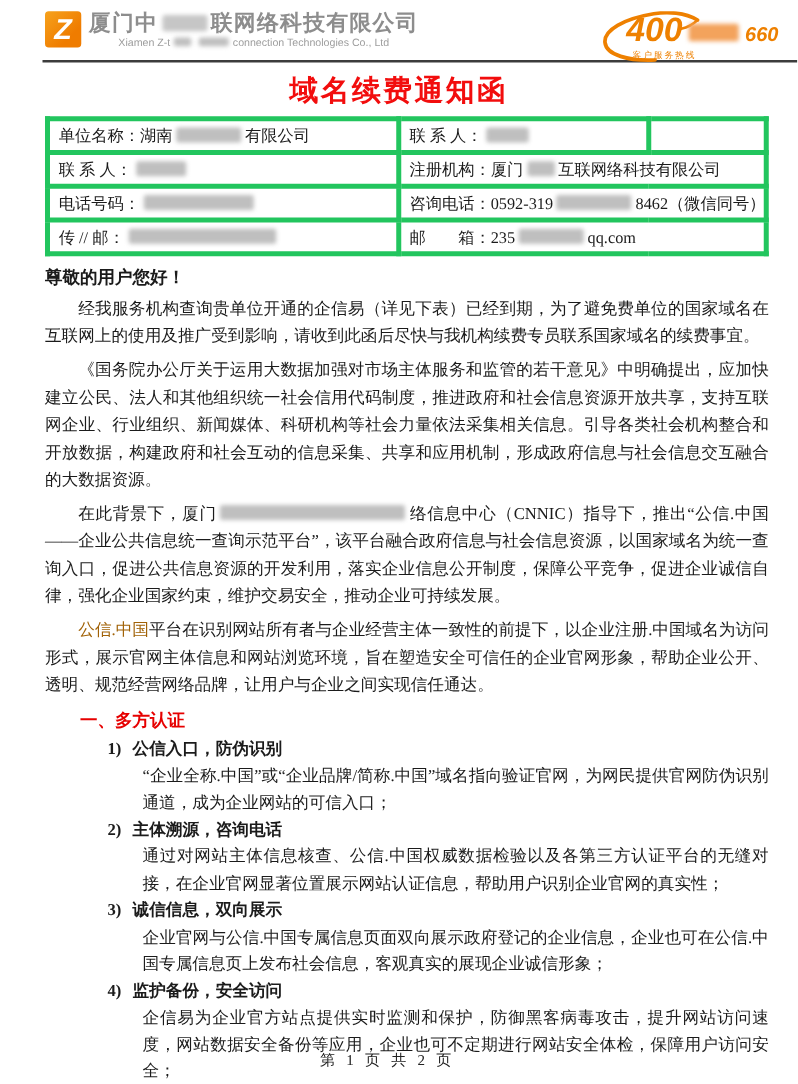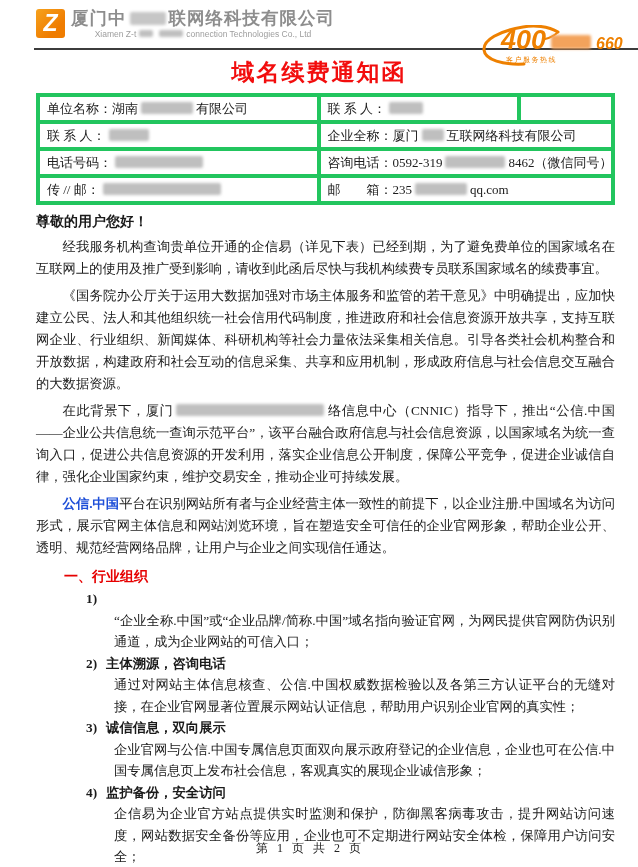--- a/index.html
+++ b/index.html
@@ -21,21 +21,21 @@
   .brand{display:flex;align-items:flex-start;gap:6px;}
   .logo{
     width:29px;height:29px;border-radius:3px;
     background:linear-gradient(135deg,#f6a21d 0%,#ef7c00 70%);
     color:#ffffff;font-weight:bold;font-style:italic;font-size:23px;
     display:flex;align-items:center;justify-content:center;
     font-family:"Liberation Sans","DejaVu Sans",sans-serif;
   }
   .brand-cn{font-size:17.5px;font-weight:bold;color:#8d8d8d;letter-spacing:1px;line-height:19px;}
   .brand-en{font-size:8.5px;color:#9d9d9d;margin-top:1px;font-family:"Liberation Sans","DejaVu Sans",sans-serif;text-align:center;}
-  .hotline{position:relative;width:152px;height:40px;flex:none;margin-top:16px;}
+  .hotline{position:relative;width:152px;height:40px;flex:none;}
   .hotline svg{position:absolute;left:0;top:0;}
   .hot-nums{
     position:absolute;left:23px;top:1px;display:flex;align-items:baseline;gap:2px;
     color:#ee8000;font-style:italic;font-weight:bold;
     font-family:"Liberation Sans","DejaVu Sans",sans-serif;
   }
   .n-big{font-size:27px;line-height:28px;}
   .n-small{font-size:16px;font-style:italic;}
   .hot-label{
     position:absolute;left:28px;top:30px;font-size:7px;color:#ee8000;
@@ -49,21 +49,21 @@
   }
   
   .content{padding:0 23px 0 36px;}
   table.info{width:100%;border-collapse:collapse;font-size:13px;table-layout:fixed;}
   table.info td{
     border:4px solid #22c55e;padding:1px 7px;height:21px;
     white-space:nowrap;overflow:hidden;
   }
   .greeting{font-weight:bold;font-size:14px;margin:8px 0 4px;}
   .para{font-size:13.3px;line-height:22px;text-align:justify;text-indent:2em;margin:5px 0 0;}
-  .em-red{color:#1d4ed8;font-weight:bold;}
+  .em-red{color:#a16207;font-weight:normal;}
   .sec-heading{color:#e60000;font-size:14px;font-weight:bold;margin:9px 0 2px;text-indent:2em;}
   .item-head{font-weight:bold;font-size:13.3px;line-height:21.5px;margin:0 0 0 50px;display:flex;gap:9px;}
   .item-body{font-size:13.3px;line-height:21.5px;text-align:justify;margin:0 0 0 78px;}
   
   .redact{
     display:inline-block;height:12px;background:#bfbfbf;border-radius:2px;
     filter:blur(1.6px);vertical-align:-1px;margin:0 3px;
   }
   .hot-redact{background:#f3a35c;height:14px;vertical-align:-2px;}
   .hdr-redact{background:#c6c6c6;height:13px;}
@@ -114,46 +114,47 @@
           <col style="width:16.4%">
         </colgroup>
       <tbody>
         <tr>
           <td><span>单位名称：湖南</span><span class="redact" style="width: 52px;"></span><span>有限公司</span></td>
           <td><span>联 系 人：</span><span class="redact" style="width: 34px;"></span></td>
           <td></td>
         </tr>
         <tr>
           <td><span>联 系 人：</span><span class="redact" style="width: 40px;"></span></td>
-          <td colspan="2"><span>企业全称：厦门</span><span class="redact" style="width: 22px;"></span><span>互联网络科技有限公司</span></td>
+          <td colspan="2"><span>注册机构：厦门</span><span class="redact" style="width: 22px;"></span><span>互联网络科技有限公司</span></td>
         </tr>
         <tr>
           <td><span>电话号码：</span><span class="redact" style="width: 88px;"></span></td>
           <td colspan="2"><span>咨询电话：0592-319</span><span class="redact" style="width: 60px;"></span><span>8462（微信同号）</span></td>
         </tr>
         <tr>
           <td><span>传 // 邮：</span><span class="redact" style="width: 118px;"></span></td>
           <td colspan="2"><span>邮　　箱：235</span><span class="redact" style="width: 52px;"></span><span>qq.com</span></td>
         </tr>
       </tbody>
     </table>
 
     <p class="greeting">尊敬的用户您好！</p>
 
     <p class="para"><span>经我服务机构查询贵单位开通的企信易（详见下表）已经到期，为了避免费单位的国家域名在互联网上的使用及推广受到影响，请收到此函后尽快与我机构续费专员联系国家域名的续费事宜。</span></p>
     <p class="para"><span>《国务院办公厅关于运用大数据加强对市场主体服务和监管的若干意见》中明确提出，应加快建立公民、法人和其他组织统一社会信用代码制度，推进政府和社会信息资源开放共享，支持互联网企业、行业组织、新闻媒体、科研机构等社会力量依法采集相关信息。引导各类社会机构整合和开放数据，构建政府和社会互动的信息采集、共享和应用机制，形成政府信息与社会信息交互融合的大数据资源。</span></p>
     <p class="para"><span>在此背景下，厦门</span><span class="redact" style="width: 148px;"></span><span>络信息中心（CNNIC）指导下，推出“公信.中国——企业公共信息统一查询示范平台”，该平台融合政府信息与社会信息资源，以国家域名为统一查询入口，促进公共信息资源的开发利用，落实企业信息公开制度，保障公平竞争，促进企业诚信自律，强化企业国家约束，维护交易安全，推动企业可持续发展。</span></p>
     <p class="para"><span class="em-red">公信.中国</span><span>平台在识别网站所有者与企业经营主体一致性的前提下，以企业注册.中国域名为访问形式，展示官网主体信息和网站浏览环境，旨在塑造安全可信任的企业官网形象，帮助企业公开、透明、规范经营网络品牌，让用户与企业之间实现信任通达。</span></p>
 
-    <h2 class="sec-heading">一、行业组织</h2>
+    <h2 class="sec-heading">一、多方认证</h2>
 
     <div>
       <div class="item">
         <div class="item-head">
           <span>1)</span>
+          <span>公信入口，防伪识别</span>
         </div>
         <div class="item-body">“企业全称.中国”或“企业品牌/简称.中国”域名指向验证官网，为网民提供官网防伪识别通道，成为企业网站的可信入口；</div>
       </div>
       <div class="item">
         <div class="item-head">
           <span>2)</span>
           <span>主体溯源，咨询电话</span>
         </div>
         <div class="item-body">通过对网站主体信息核查、公信.中国权威数据检验以及各第三方认证平台的无缝对接，在企业官网显著位置展示网站认证信息，帮助用户识别企业官网的真实性；</div>
       </div>

